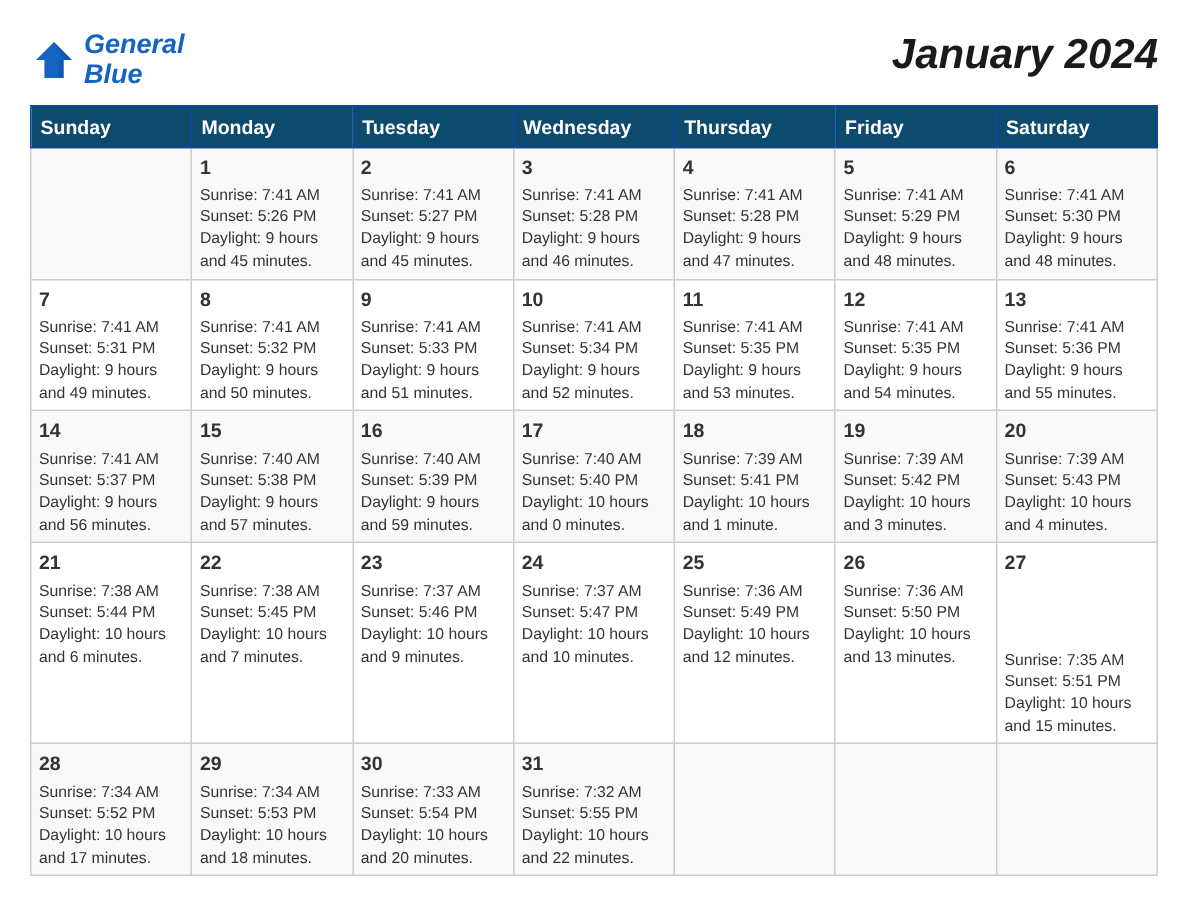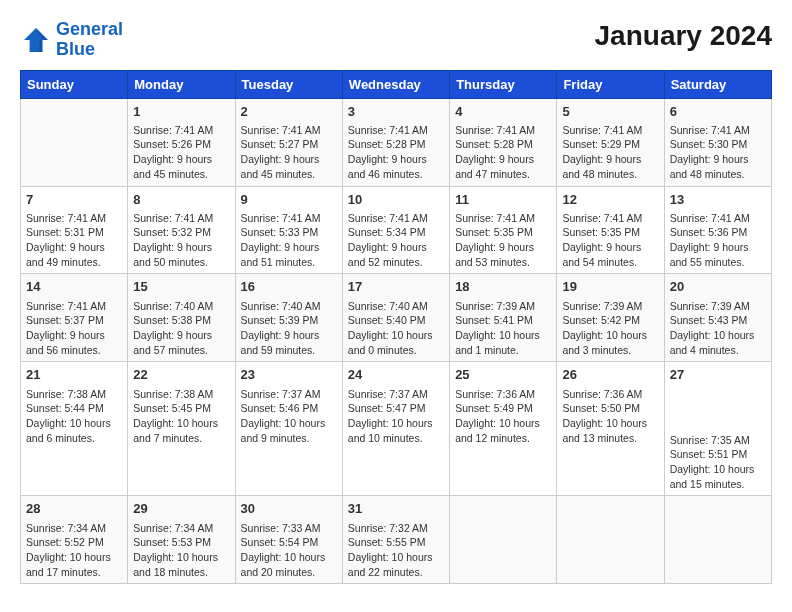--- a/index.html
+++ b/index.html
@@ -8,20 +8,21 @@
       background: #fff;
       width: 792px;
       min-height: 612px;
       padding: 20px;
     }
     .header {
       display: flex;
       justify-content: space-between;
       align-items: flex-start;
       margin-bottom: 10px;
+      font-style: italic;
     }
     .logo {
       display: flex;
       align-items: center;
       gap: 4px;
     }
     .logo-text {
       font-size: 18px;
       font-weight: bold;
       color: #1a1a1a;
@@ -45,21 +46,21 @@
     .location {
       font-size: 16px;
       color: #444;
     }
     table {
       width: 100%;
       border-collapse: collapse;
       font-size: 11px;
     }
     thead tr th {
-      background-color: #1d4ed8;
+      background-color: #0c4a6e;
       color: #fff;
       text-align: left;
       padding: 6px 6px;
       font-size: 13px;
       font-weight: bold;
       border: 1px solid #0d47a1;
     }
     tbody tr td {
       border: 1px solid #ccc;
       vertical-align: top;

